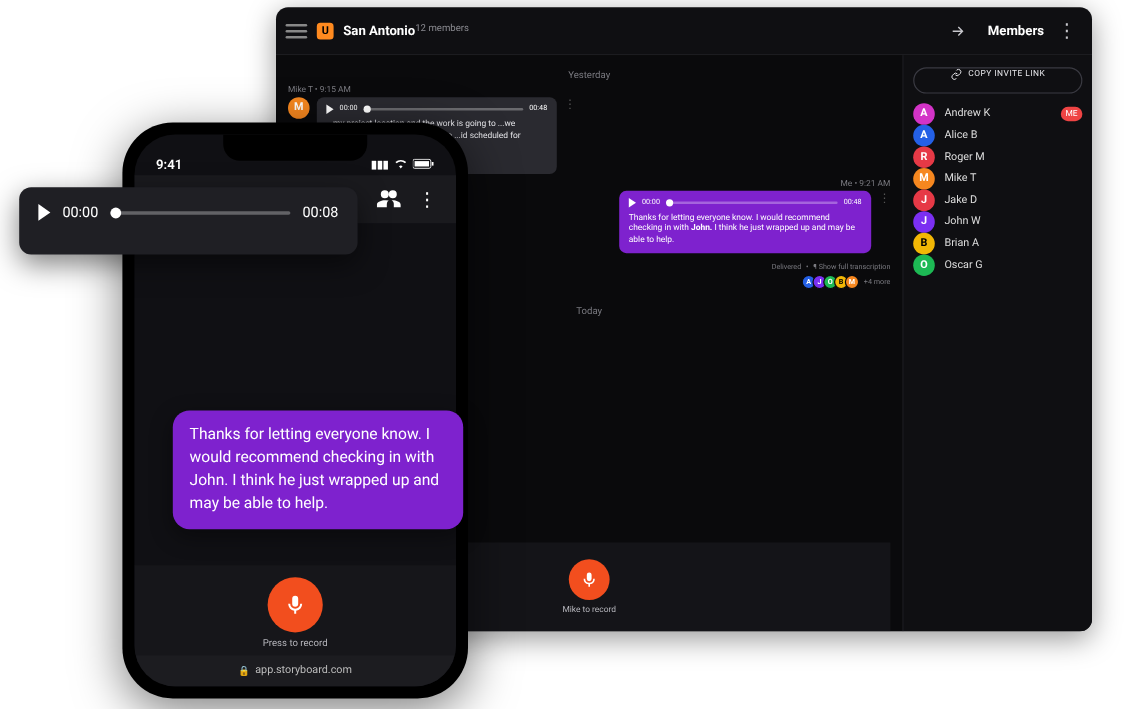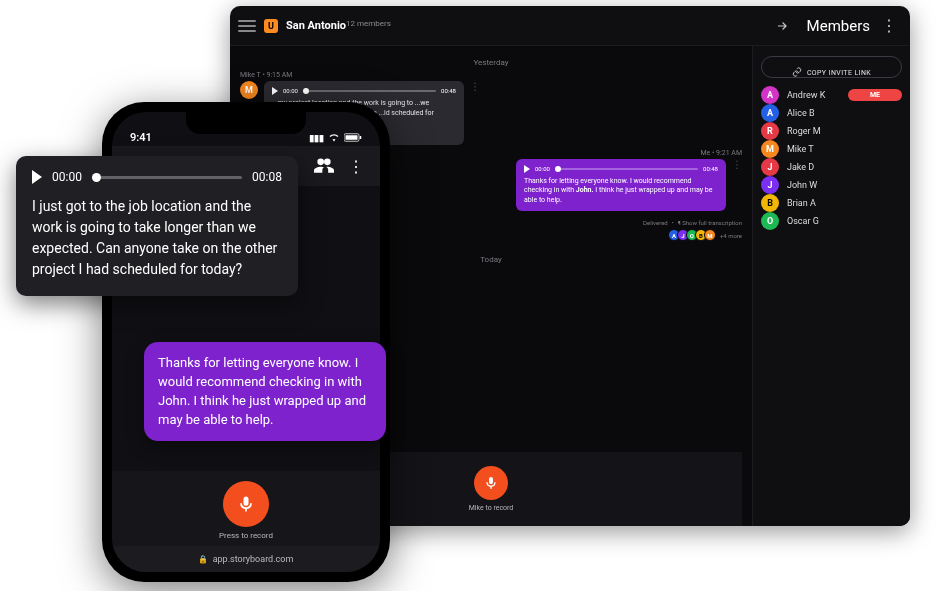--- a/index.html
+++ b/index.html
@@ -43,21 +43,21 @@
     color:#000;font-size:9px;font-weight:700;display:flex;align-items:center;justify-content:center;
   }
   .ch-title-wrap{display:flex;flex-direction:row;line-height:1.05;}
   .ch-title{font-size:11px;font-weight:700;color:#fff;}
   .ch-sub{font-size:8px;color:#8a8a90;}
   .spacer{flex:1;}
   .ico-btn{
     width:22px;height:22px;display:flex;align-items:center;justify-content:center;
     cursor:pointer;color:#c7c7cc;border-radius:4px;
   }
-  .members-title{font-size:15px;font-weight:400;margin-left:6px;}
+  .members-title{font-size:11px;font-weight:700;margin-left:6px;}
   .d-body{flex:1;display:flex;min-height:0;}
   .chat-col{
     flex:1;display:flex;flex-direction:column;min-width:0;
     background:#0a0a0c;padding:8px 10px 0 10px;
   }
   .divider-label{
     text-align:center;font-size:8px;color:#7a7a80;padding:4px 0;
   }
   .msg-meta{font-size:7px;color:#7a7a80;margin-bottom:2px;}
   .msg-row{display:flex;gap:6px;margin-bottom:8px;}
@@ -96,30 +96,30 @@
   }
   .rec-btn svg{width:16px;height:16px;fill:#fff;}
   .rec-label{font-size:7px;color:#b5b5bb;}
   
   .members-col{
     width:158px;background:#0f0f12;border-left:1px solid #1c1c20;
     padding:10px 8px;display:flex;flex-direction:column;gap:8px;
   }
   .copy-link{
     height:22px;border:1px solid #3a3a42;border-radius:11px;
-    display:flex;align-items:flex-end;justify-content:center;gap:5px;
+    display:flex;align-items:flex-start;justify-content:center;gap:5px;
     font-size:7px;letter-spacing:.4px;color:#e6e6ea;cursor:pointer;
   }
   .copy-link svg{width:10px;height:10px;stroke:#e6e6ea;fill:none;}
   .mem{display:flex;align-items:center;gap:8px;}
   .mem .ava{width:18px;height:18px;font-size:9px;}
   .mem-name{font-size:9px;color:#ddd;}
   .me-pill{
-    margin-left:auto;background:#ef4444;font-size:7px;font-weight:700;
-    padding:2px 22px;border-radius:8px;color:#fff;
+    margin-left:auto;background:#ef4444;font-size:7px;font-weight:400;
+    padding:2px 4px;border-radius:8px;color:#fff;
   }
   
   .phone{
     position:absolute;left:102px;top:102px;width:288px;height:480px;
     background:#000;border-radius:42px;padding:10px;
     box-shadow:0 10px 40px rgba(0,0,0,.5);
   }
   .screen{
     width:100%;height:100%;background:#101014;border-radius:34px;overflow:hidden;
     display:flex;flex-direction:column;position:relative;
@@ -378,14 +378,13 @@
 
 <div class="float-card">
   <div class="fc-audio">
     <div class="fc-play"></div>
     <span class="fc-time">00:00</span>
     <div class="fc-track">
         <div class="fc-knob"></div>
       </div>
     <span class="fc-time">00:08</span>
   </div>
-  <div class="fc-text">I just got to the job location and the work is going to take longer than we expected. Can anyone take on the other project I had scheduled for today?</div>
 </div>
 
 </body></html>

